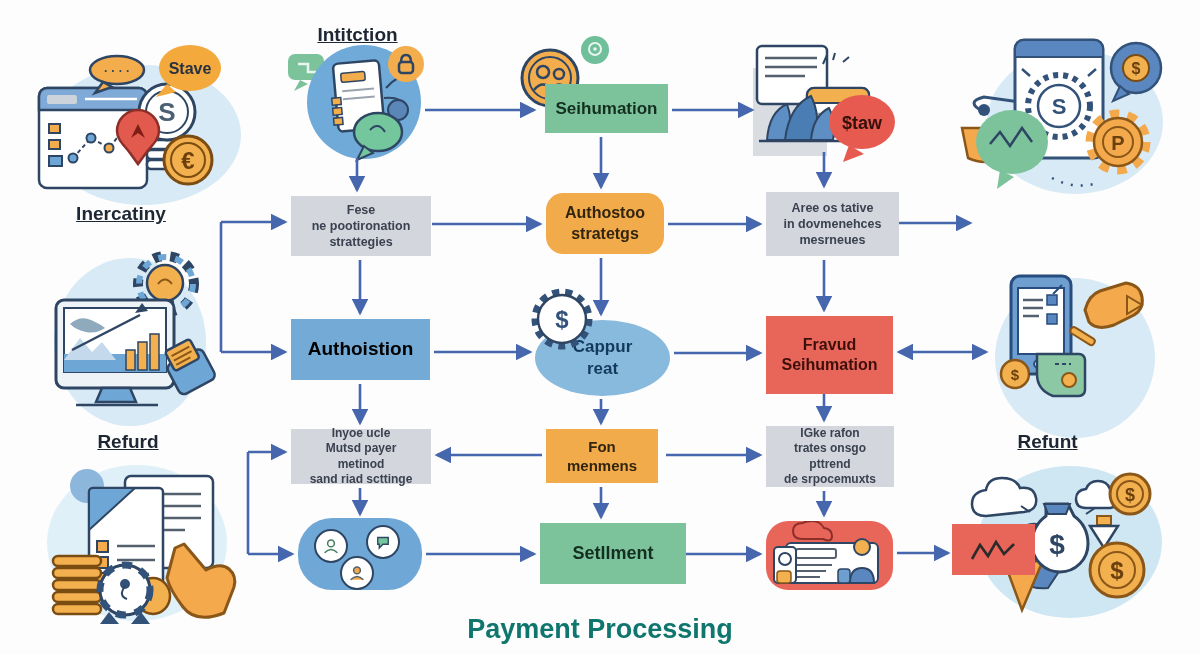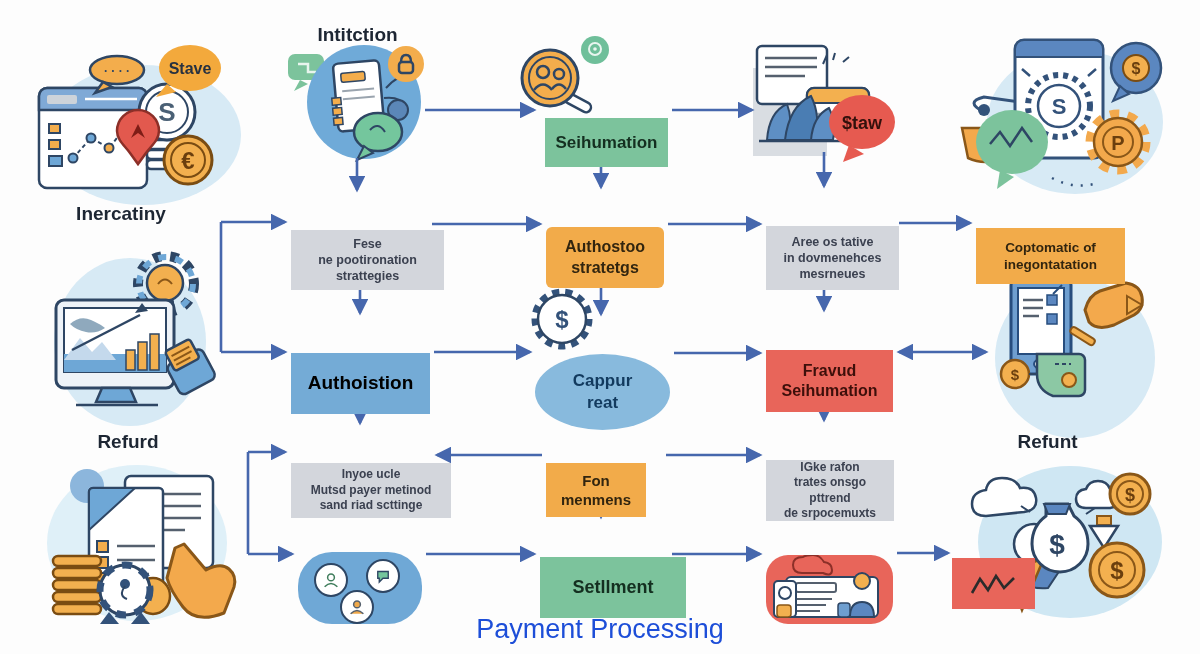--- a/index.html
+++ b/index.html
@@ -1,35 +1,35 @@
 <!DOCTYPE html>
 <html><head>
 <meta charset="utf-8">
 <style>
   html,body{margin:0;padding:0;background:#fff;}
   .canvas{position:relative;width:1200px;height:654px;background:#fdfdfd;overflow:hidden;
           font-family:"Liberation Sans","DejaVu Sans",sans-serif;}
   .illu{position:absolute;z-index:1;}
   .arrows{position:absolute;left:0;top:0;z-index:1;}
   .box{position:absolute;z-index:2;display:flex;flex-direction:column;justify-content:center;
-       align-items:center;text-align:center;box-sizing:border-box;padding:11px;line-height:1.28;margin-top:34px;}
+       align-items:center;text-align:center;box-sizing:border-box;padding:11px;line-height:1.28;}
   .box span{display:block;}
   .gray{background:#d3d6dc;color:#3b4150;font-size:12.5px;font-weight:600;}
   .green{background:#7cc39c;color:#142f20;font-weight:700;font-size:17px;}
   .orange{background:#f2ab4a;color:#32250f;font-weight:700;font-size:15px;}
-  .orange.rounded{border-radius:6px;font-size:16px;}
+  .orange.rounded{border-radius:17px;font-size:16px;}
   .orange.small{font-size:13.5px;}
   .blue{background:#74abd6;color:#000000;font-weight:700;font-size:19px;}
   .ellipse{background:#88badd;color:#123a5e;font-weight:700;font-size:17px;border-radius:50%;}
   .red{background:#e8655a;color:#3d0f0a;font-weight:700;font-size:16px;}
   .pill-blue{background:#6fa8d6;border-radius:34px;}
   .pill-red{background:#e8655a;border-radius:22px;}
-  .flabel{position:absolute;z-index:2;font-weight:700;font-size:19px;color:#1d2633;text-align:center;}
+  .flabel{position:absolute;z-index:2;font-weight:700;font-size:19px;color:#1d2633;text-align:center;text-decoration:underline;}
   .title{position:absolute;left:0;top:614px;width:100%;text-align:center;font-size:27px;
-         font-weight:400;color:#1d4ed8;z-index:2;}
+         font-weight:700;color:#0f766e;z-index:2;}
   .avatar{position:absolute;width:30px;height:30px;background:#fff;border-radius:50%;
           border:2px solid #2e4664;display:flex;align-items:center;justify-content:center;}
   svg text{font-family:"Liberation Sans","DejaVu Sans",sans-serif;}
 </style>
 </head>
 <body>
 
 <div class="canvas">
 
   <svg class="illu" style="left:25px;top:40px" width="225" height="165">
@@ -363,69 +363,65 @@
       <line x1="248" y1="554" x2="248" y2="452"></line>
       <line x1="248" y1="452" x2="285" y2="452" marker-end="url(#ah)"></line>
       <line x1="248" y1="554" x2="292" y2="554" marker-end="url(#ah)"></line>
     </g>
   </svg>
 
   <div class="box green" style="left:545px;top:84px;width:123px;height:49px">
     <span>Seihumation</span>
   </div>
 
-  <div class="box gray" style="left:291px;top:196px;width:153px;height:60px">
+  <div class="box gray" style="left:291px;top:196px;width:140px;height:60px">
     <span>Fese</span>
     <span>ne pootironation</span>
     <span>strattegies</span>
   </div>
 
   <div class="box orange rounded" style="left:546px;top:193px;width:118px;height:61px">
     <span>Authostoo</span>
     <span>stratetgs</span>
   </div>
 
   <div class="box gray" style="left:766px;top:192px;width:133px;height:64px">
     <span>Aree os tative</span>
     <span>in dovmenehces</span>
     <span>mesrneues</span>
   </div>
 
-  <div class="box orange small" style="left:976px;top:194px;width:149px;height:56px">
-    <span>Coptomatic of</span>
-    <span>inegontatation</span>
-  </div>
 
   <div class="box blue" style="left:291px;top:319px;width:139px;height:61px">
     <span>Authoistion</span>
   </div>
 
   <div class="box ellipse" style="left:535px;top:320px;width:135px;height:76px">
     <span>Cappur</span>
     <span>reat</span>
   </div>
 
   <svg class="illu" style="left:531px;top:288px;z-index:3" width="62" height="62">
     <circle cx="31" cy="31" r="27" fill="none" stroke="#33527a" stroke-width="7" stroke-dasharray="7 6"></circle>
     <circle cx="31" cy="31" r="24" fill="#fff" stroke="#2e4664" stroke-width="2.5"></circle>
     <text x="31" y="40" font-size="24" font-weight="bold" fill="#33527a" text-anchor="middle">$</text>
   </svg>
 
-  <div class="box red" style="left:766px;top:316px;width:127px;height:62px">
+  <div class="box red" style="left:766px;top:316px;width:127px;height:78px">
     <span>Fravud</span>
     <span>Seihumation</span>
   </div>
 
-  <div class="box gray" style="left:291px;top:429px;width:160px;height:55px;font-size:12px">
+  <div class="box gray" style="left:291px;top:429px;width:140px;height:55px;font-size:12px">
     <span>Inyoe ucle</span>
     <span>Mutsd payer metinod</span>
     <span>sand riad scttinge</span>
   </div>
 
-  <div class="box orange" style="left:546px;top:429px;width:100px;height:54px">
+  <div class="box orange" style="left:546px;top:429px;width:112px;height:54px">
     <span>Fon menmens</span>
   </div>
 
   <div class="box gray" style="left:766px;top:426px;width:128px;height:61px;font-size:12px">
     <span>IGke rafon</span>
     <span>trates onsgo pttrend</span>
     <span>de srpocemuxts</span>
   </div>
 
   <div class="box green" style="left:540px;top:523px;width:146px;height:61px;font-size:18px">

